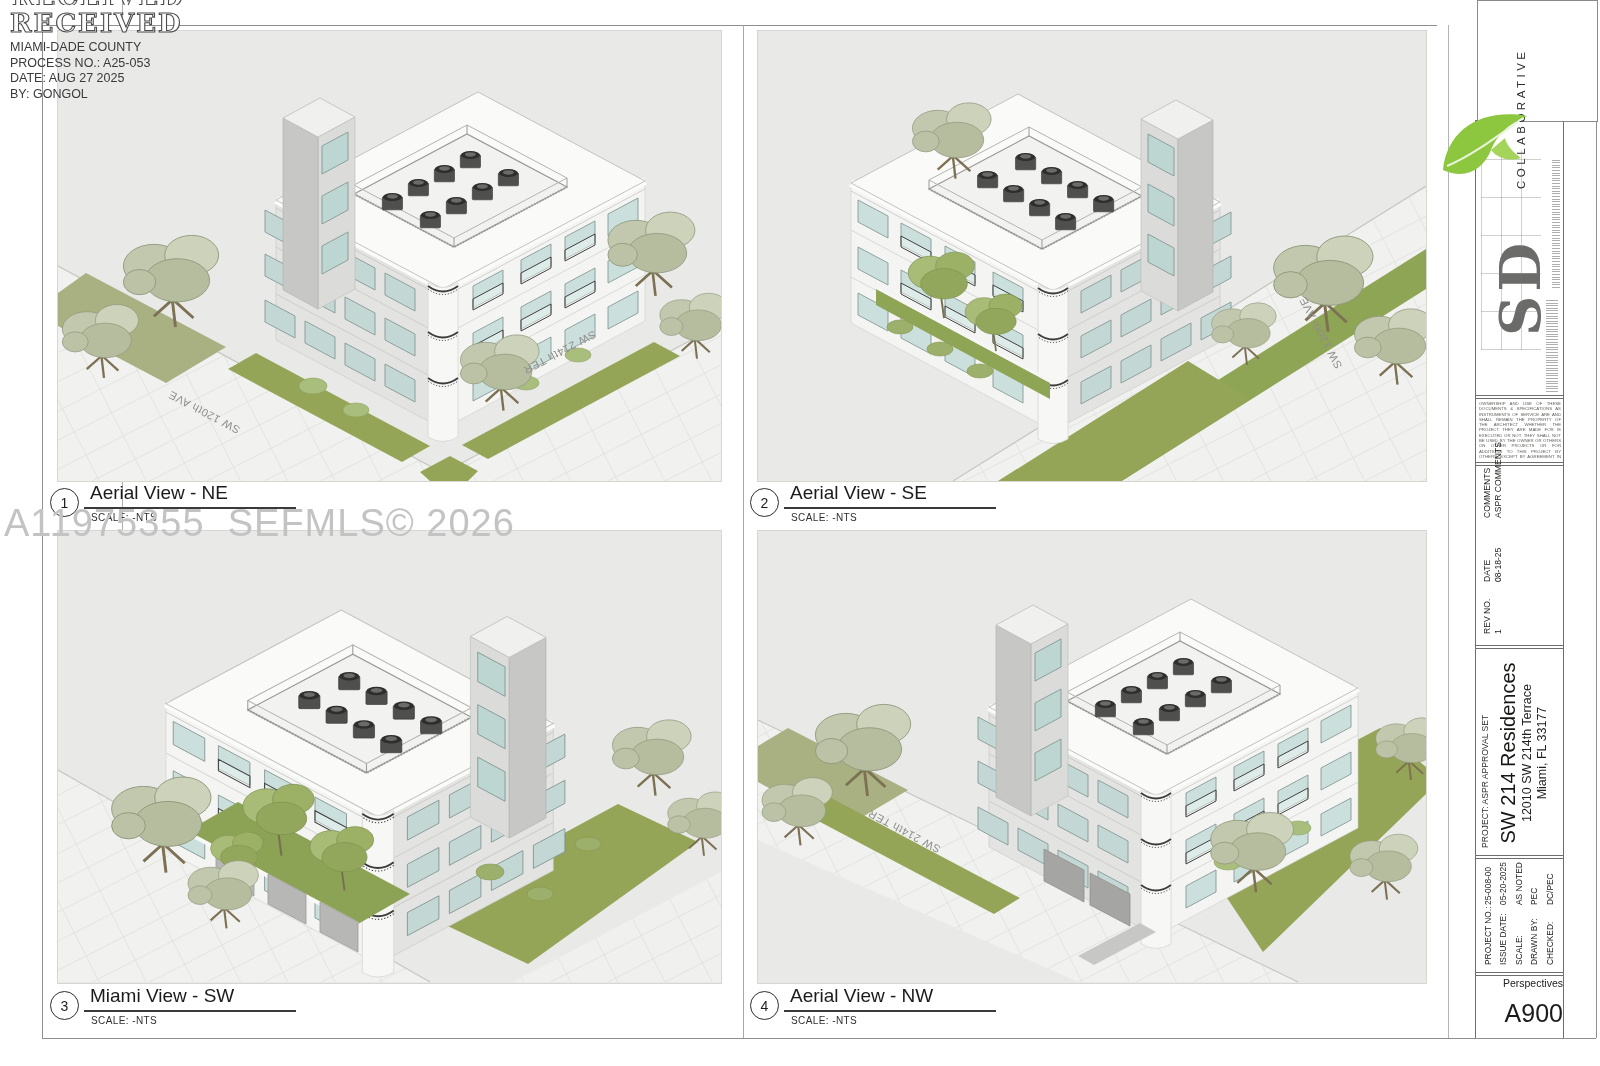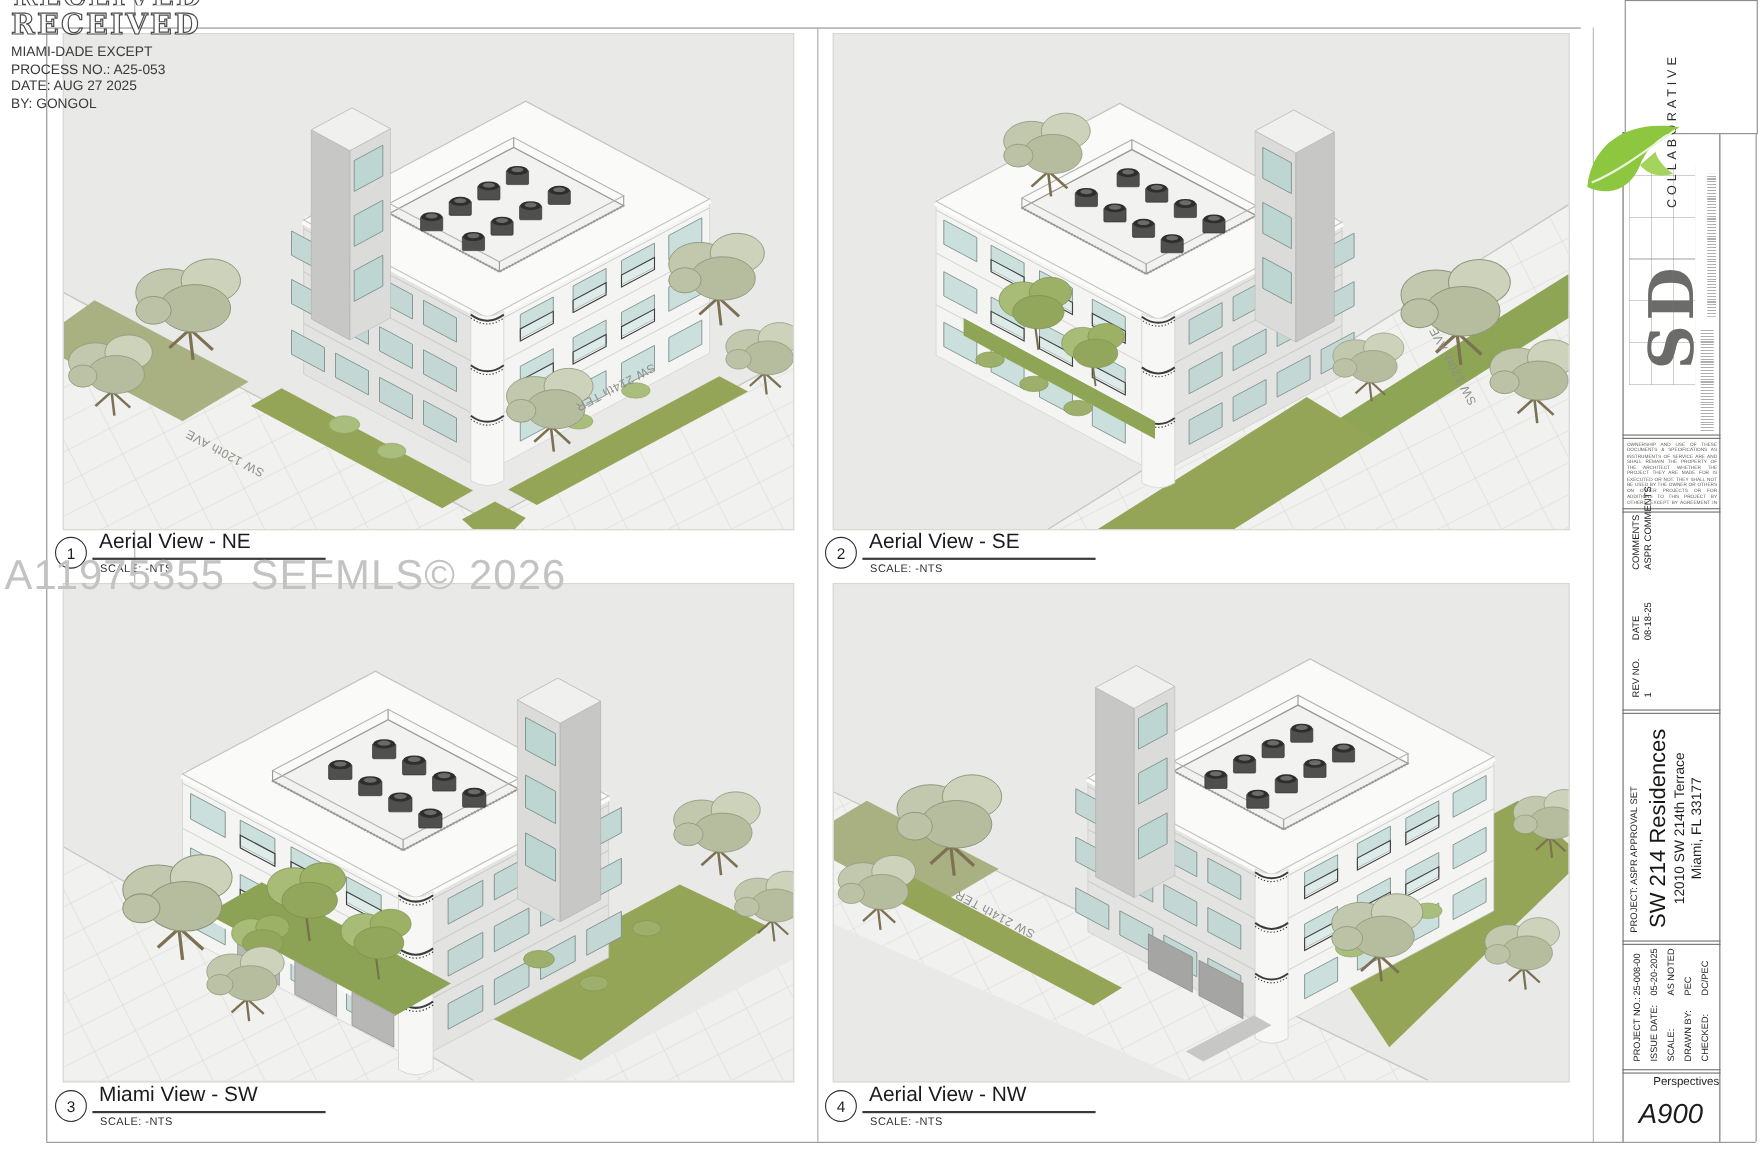--- a/index.html
+++ b/index.html
@@ -50,21 +50,21 @@
   .rev-grid{display:grid;grid-template-columns:52px 64px 1fr;padding:5px 0 0 10px;row-gap:1px;}
   .rev-grid span{font-size:8.6px;color:#232321;white-space:nowrap;}
   .proj-rot{left:1477px;top:856px;width:206px;height:84px;display:flex;flex-direction:column;justify-content:center;}
   .proj-label{font-size:8.6px;color:#2c2c2a;position:absolute;top:3px;left:8px;}
   .proj-name{font-size:20px;color:#161614;text-align:center;margin-top:8px;}
   .proj-addr{font-size:12.5px;color:#1f1f1d;text-align:center;line-height:15px;}
   .info-rot{left:1477px;top:971px;width:112px;height:84px;display:grid;grid-template-columns:60px 1fr;
             align-content:space-between;padding:4px 0 4px 6px;box-sizing:border-box;}
   .info-rot span{font-size:8.4px;color:#232321;white-space:nowrap;line-height:14.5px;}
   .sheet-title{position:absolute;left:1475px;top:977px;width:88px;text-align:right;font-size:10.5px;color:#222;}
-  .sheet-no{position:absolute;left:1475px;top:999px;width:88px;text-align:center;font-size:25px;color:#1b1b1b;font-style:italic;}
+  .sheet-no{position:absolute;left:1475px;top:999px;width:88px;text-align:right;font-size:25px;color:#1b1b1b;}
 </style>
 </head>
 <body>
 
 <div class="sheet">
 
   <svg width="0" height="0" style="position:absolute" aria-hidden="true">
     <defs>
       <pattern id="pav" width="42" height="26" patternUnits="userSpaceOnUse" patternTransform="rotate(-27)">
         <path d="M0 0H42M0 0V26" stroke="#d7d7d3" stroke-width="1" fill="none"></path>
@@ -356,21 +356,21 @@
       <div class="t-scale">SCALE: -NTS</div>
     </div>
   </div>
 
   <div class="stamp-ghost">
     <span class="received">RECEIVED</span>
   </div>
   <div class="stamp">
     <div class="received">RECEIVED</div>
     <div class="stamp-lines">
-      <div>MIAMI-DADE EXCEPT</div>
+      <div>MIAMI-DADE COUNTY</div>
       <div>PROCESS NO.: A25-053</div>
       <div>DATE: AUG 27 2025</div>
       <div>BY: GONGOL</div>
     </div>
   </div>
 
   <div class="watermark">A11975355  SEFMLS© 2026</div>
 
   <div>
     <div class="vline cellline" style="left:1475px;top:120px;width:1px;height:918px;"></div>

